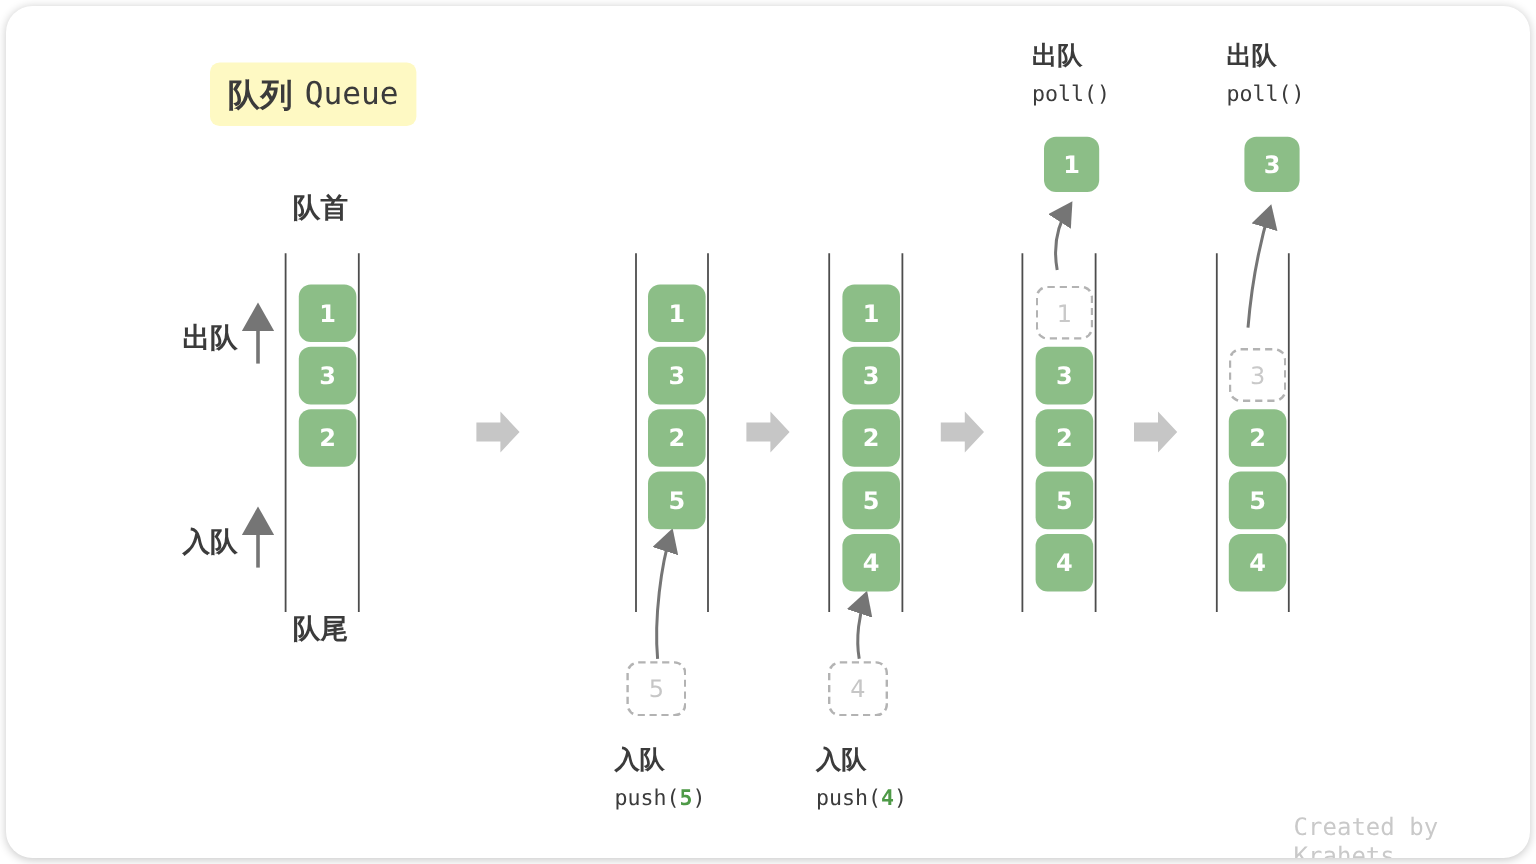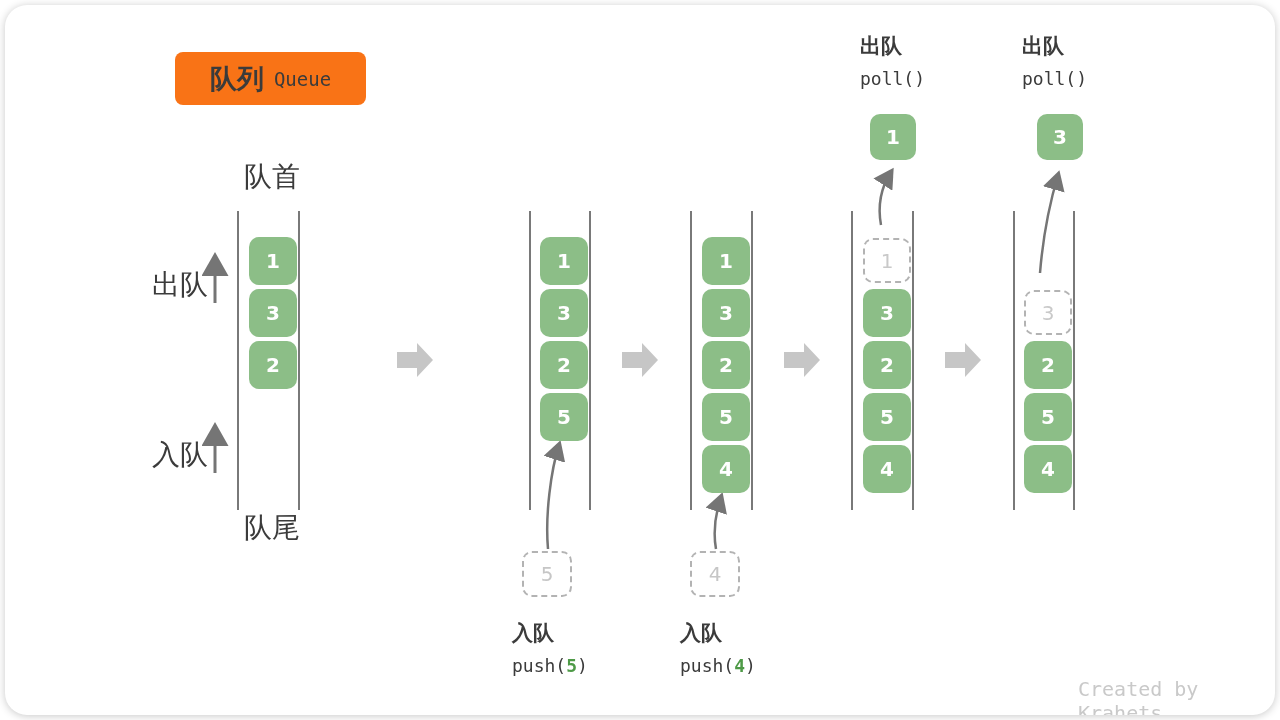--- a/index.html
+++ b/index.html
@@ -5,28 +5,28 @@
   * { margin:0; padding:0; box-sizing:border-box; }
   html,body { width:1280px; height:720px; background:#fff; font-family:"DejaVu Sans","Liberation Sans",sans-serif; }
   .card {
     position:absolute; left:5px; top:5px; width:1270px; height:710px;
     background:#ffffff; border-radius:22px;
     box-shadow:0 1px 8px rgba(0,0,0,0.22);
     overflow:hidden;
   }
   
   .badge {
-    position:absolute; left:170px; top:47px; width:191px; height:53px;
-    background:#f97316; border-radius:8px;
+    position:absolute; left:170px; top:47px; width:172px; height:53px;
+    background:#fef9c3; border-radius:8px;
     display:flex; align-items:center; justify-content:center; gap:10px;
   }
   .badge .zh { font-size:27px; font-weight:bold; color:#3b3b3b; }
-  .badge .en { font-size:19px; color:#3b3b3b; font-family:"DejaVu Sans Mono","Liberation Mono",monospace; }
+  .badge .en { font-size:26px; color:#3b3b3b; font-family:"DejaVu Sans Mono","Liberation Mono",monospace; }
 
-  .zh-label { position:absolute; font-size:28px; font-weight:normal; color:#3b3b3b; }
+  .zh-label { position:absolute; font-size:23px; font-weight:bold; color:#3b3b3b; }
 
   
   svg.layer { position:absolute; left:0; top:0; width:1270px; height:710px; pointer-events:none; }
 
   
   .cell {
     position:absolute; width:48px; height:48px; border-radius:10px;
     background:#8cbe87; color:#ffffff; font-size:20px; font-weight:bold;
     display:flex; align-items:center; justify-content:center;
   }

